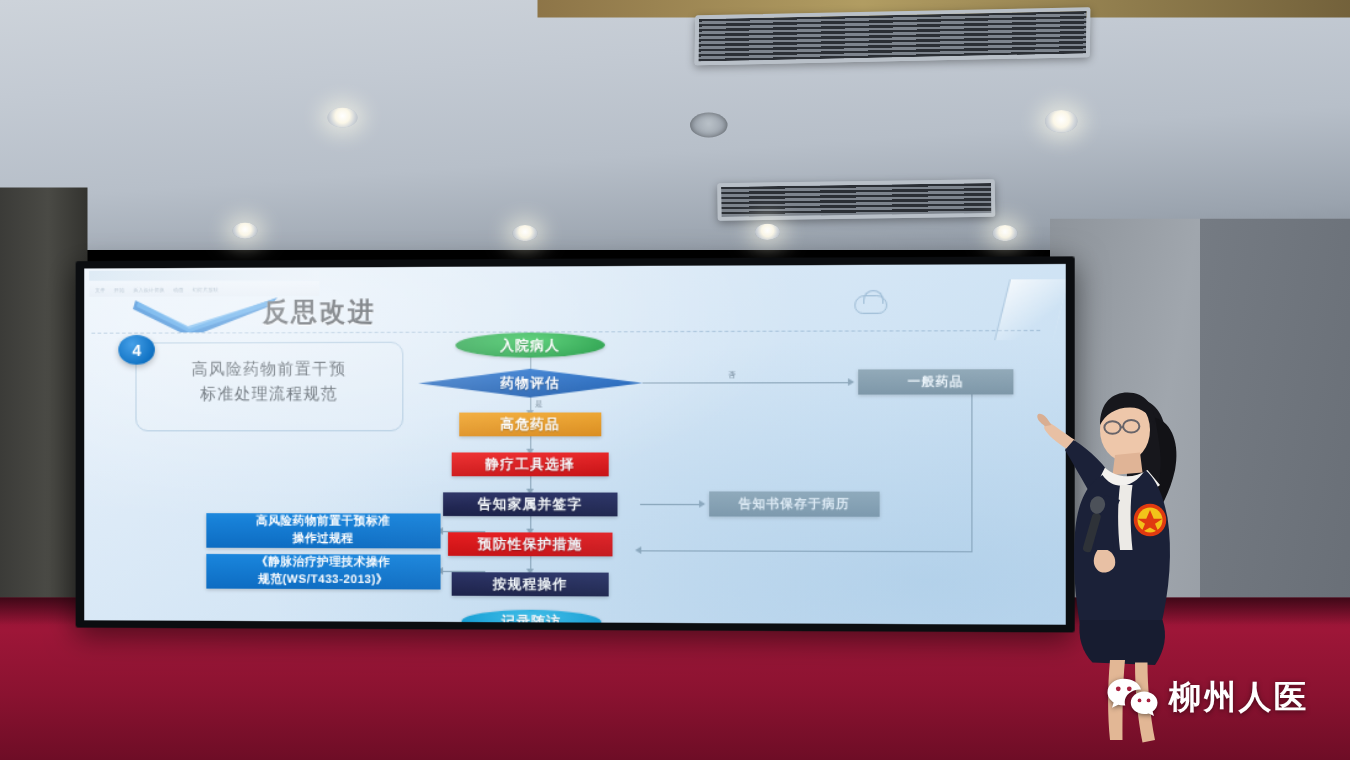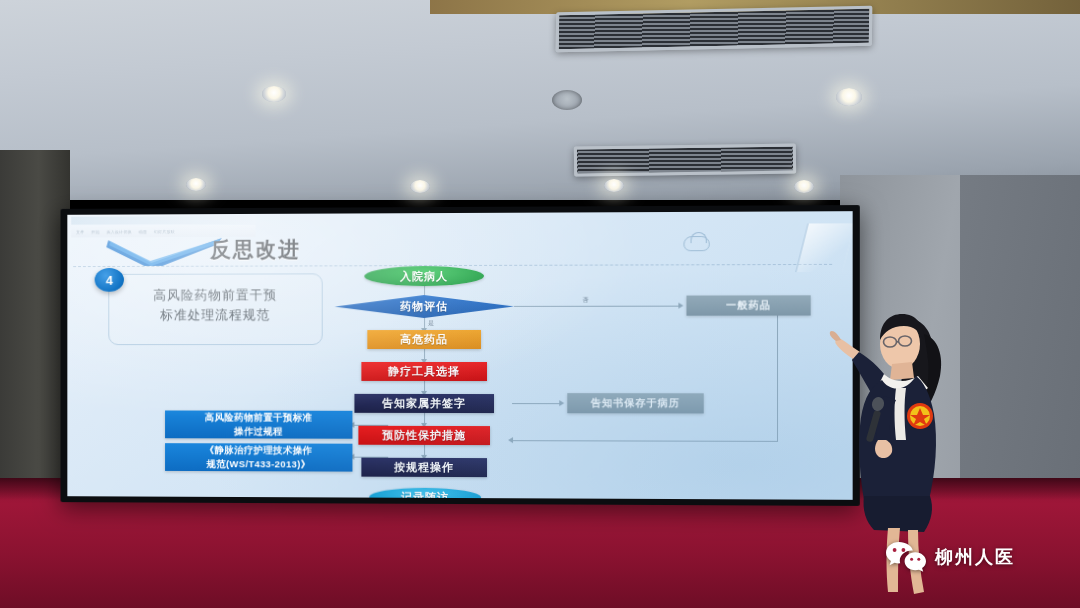--- a/index.html
+++ b/index.html
@@ -183,21 +183,21 @@
   
   .presenter { position:absolute; left:796px; top:300px; width:180px; height:300px; }
 
   
   .watermark {
     position:absolute; left:885px; top:540px;
     display:flex; align-items:center; gap:8px;
     filter:drop-shadow(0 1px 2px rgba(0,0,0,.5));
   }
   .wm-text {
-    font-size:18px; font-weight:700; color:#ffffff; letter-spacing:2px;
+    font-size:26px; font-weight:700; color:#ffffff; letter-spacing:2px;
   }
 </style>
 </head>
 <body>
 
 <div id="stage">
 
   <div class="ceiling"></div>
   <div class="ceiling-warm"></div>
 

